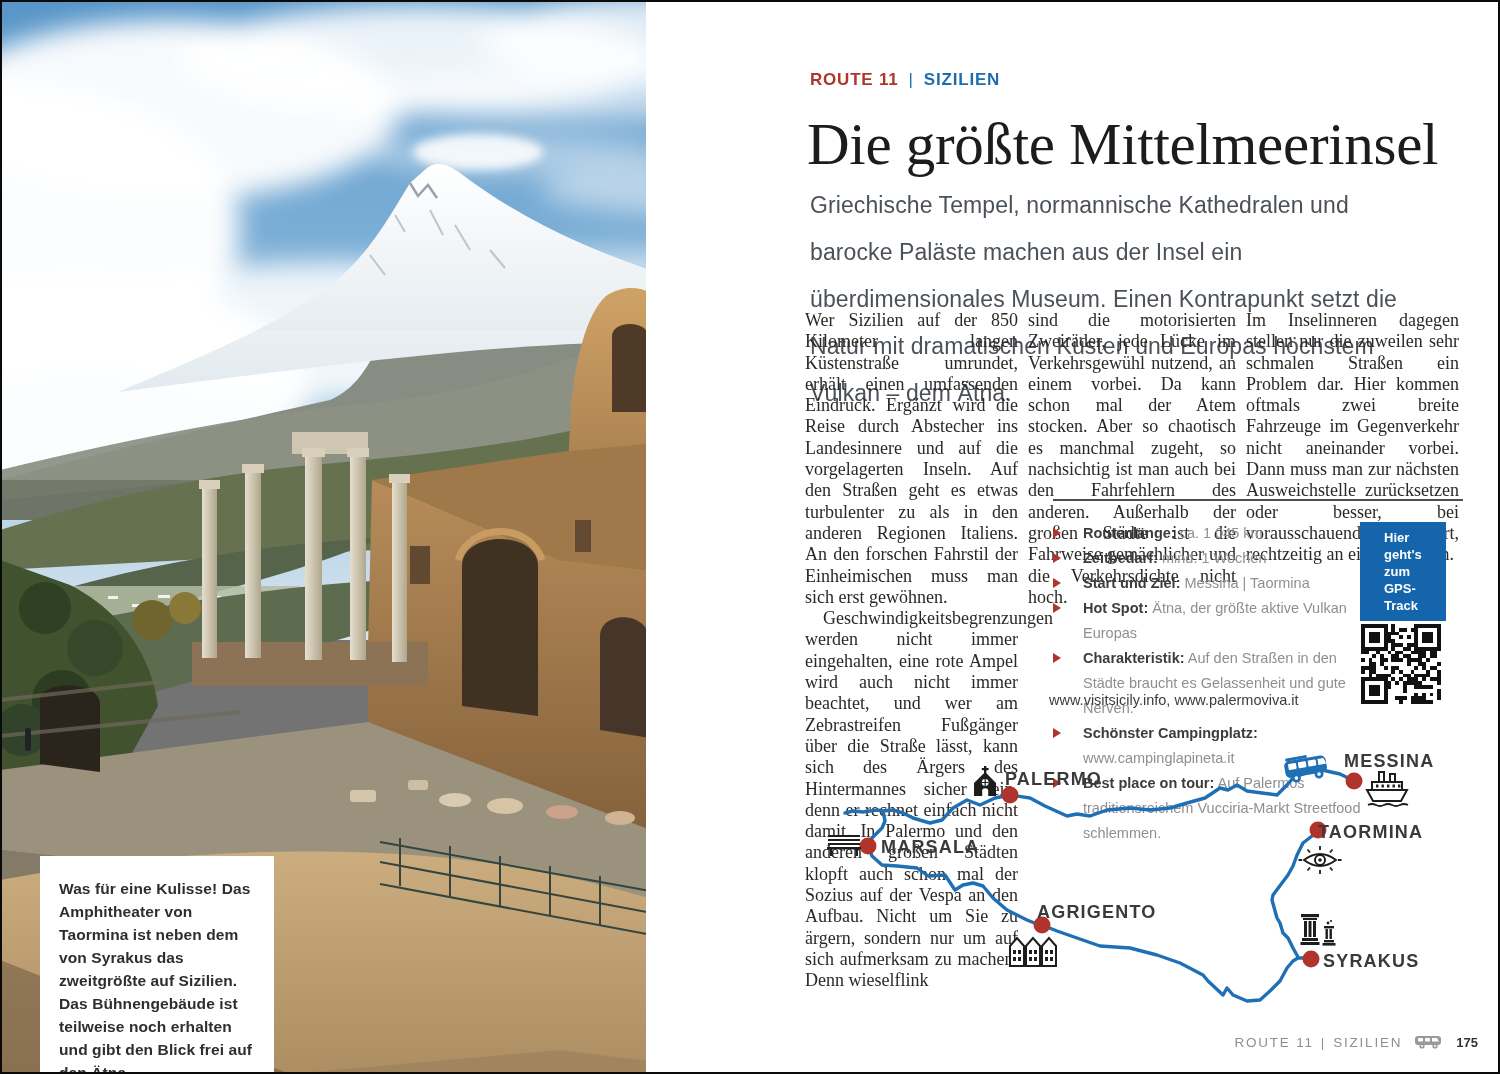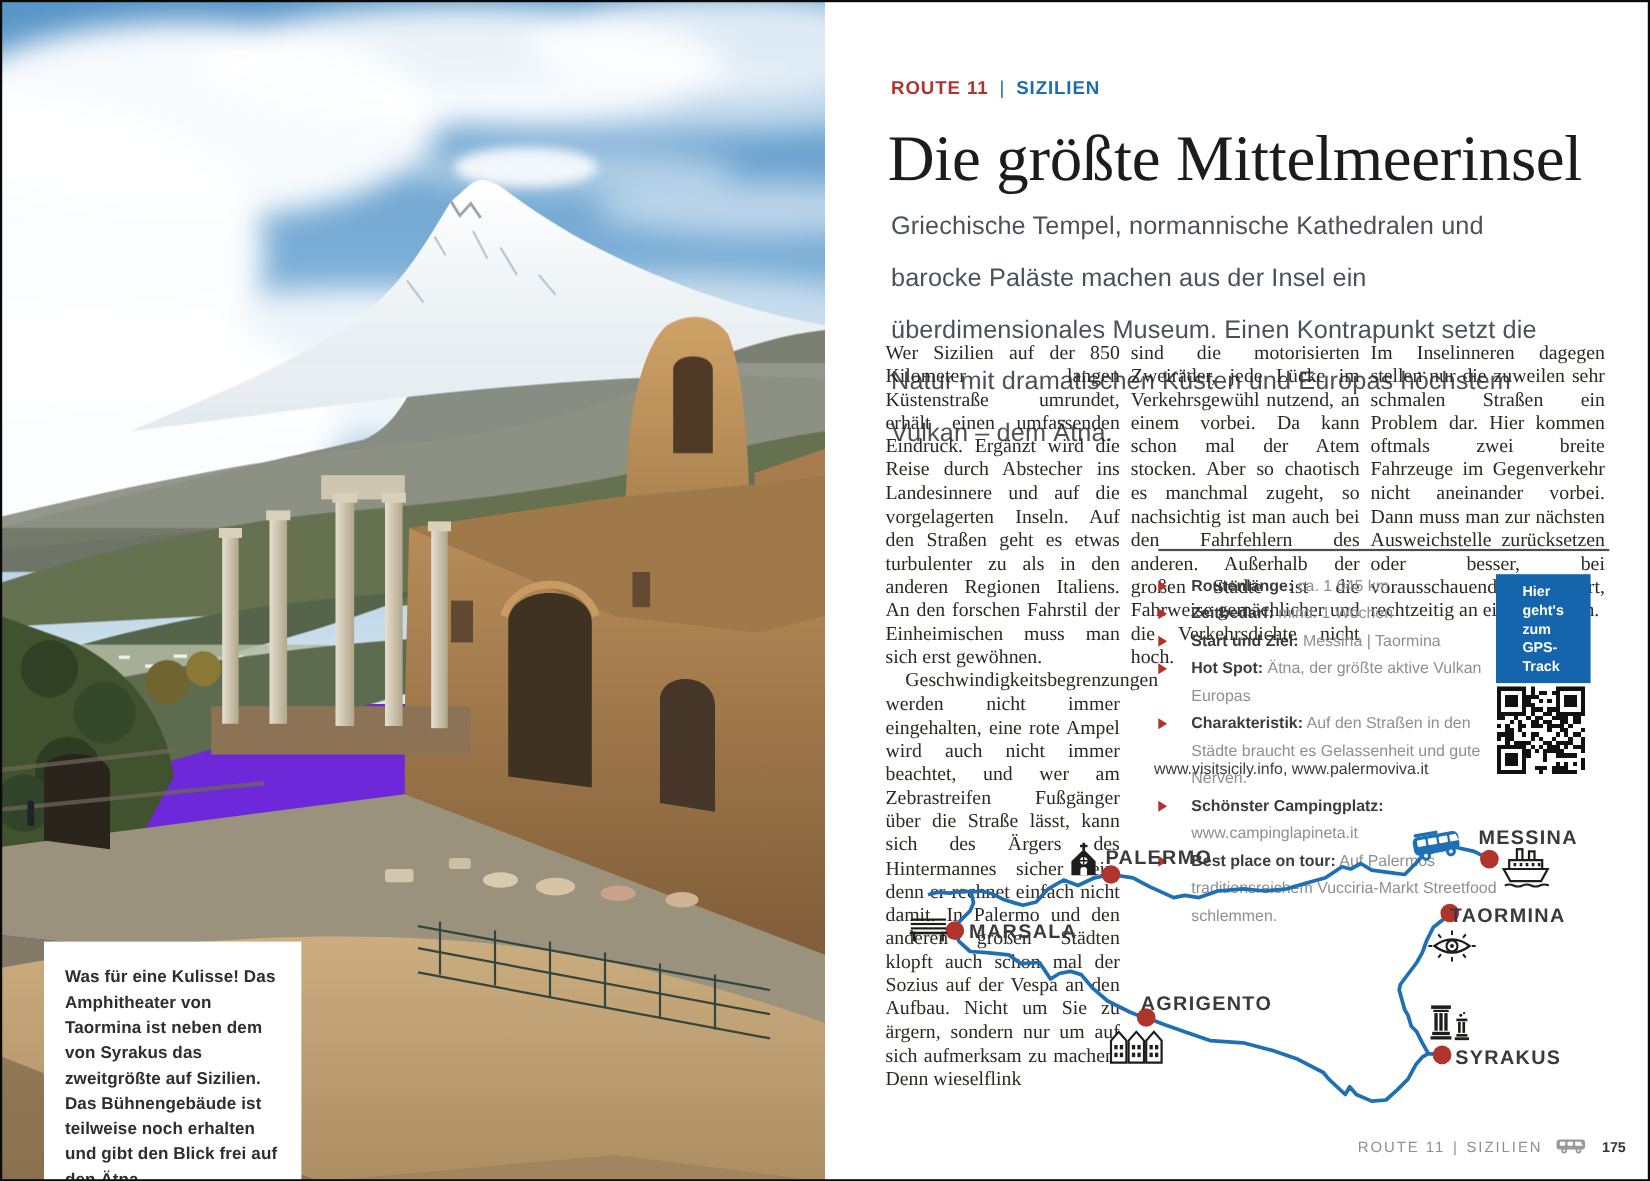--- a/index.html
+++ b/index.html
@@ -6,21 +6,21 @@
     --red:#b0342b; --blue:#1e6cb0; --route-blue:#1f6fb5; --gps-blue:#1465ac;
     --ink:#2c2824; --label:#3c3c3c; --value:#8e8f90; --muted:#8f8f8f;
   }
   *{margin:0;padding:0;box-sizing:border-box}
   html,body{width:1500px;height:1074px;overflow:hidden;background:#fff;
     font-family:"Liberation Sans",sans-serif}
   .page{position:relative;width:1500px;height:1074px;background:#fff}
   .frame{position:absolute;inset:0;border:2px solid #0a0a0a;pointer-events:none;z-index:60}
 
   
-  .photo{position:absolute;left:0;top:0;width:750px;height:1074px;overflow:hidden;background:#6d28d9}
+  .photo{position:absolute;left:0;top:0;width:646px;height:1074px;overflow:hidden;background:#737373}
   .caption-box{position:absolute;left:40px;top:856px;width:234px;background:#fff;
     padding:21px 19px 20px 19px;z-index:5}
   .caption-box p{font-size:15.5px;line-height:23px;font-weight:700;color:#2e2e2e;letter-spacing:.1px}
 
   
   .content{position:absolute;left:750px;top:0;width:750px;height:1074px;background:#fff}
   .kicker{position:absolute;left:60px;top:70px;font-size:17px;font-weight:700;letter-spacing:.8px}
   .kicker .route{color:var(--red)}
   .kicker .sep{color:var(--blue);margin:0 10px;font-weight:400}
   .kicker .region{color:var(--blue)}

